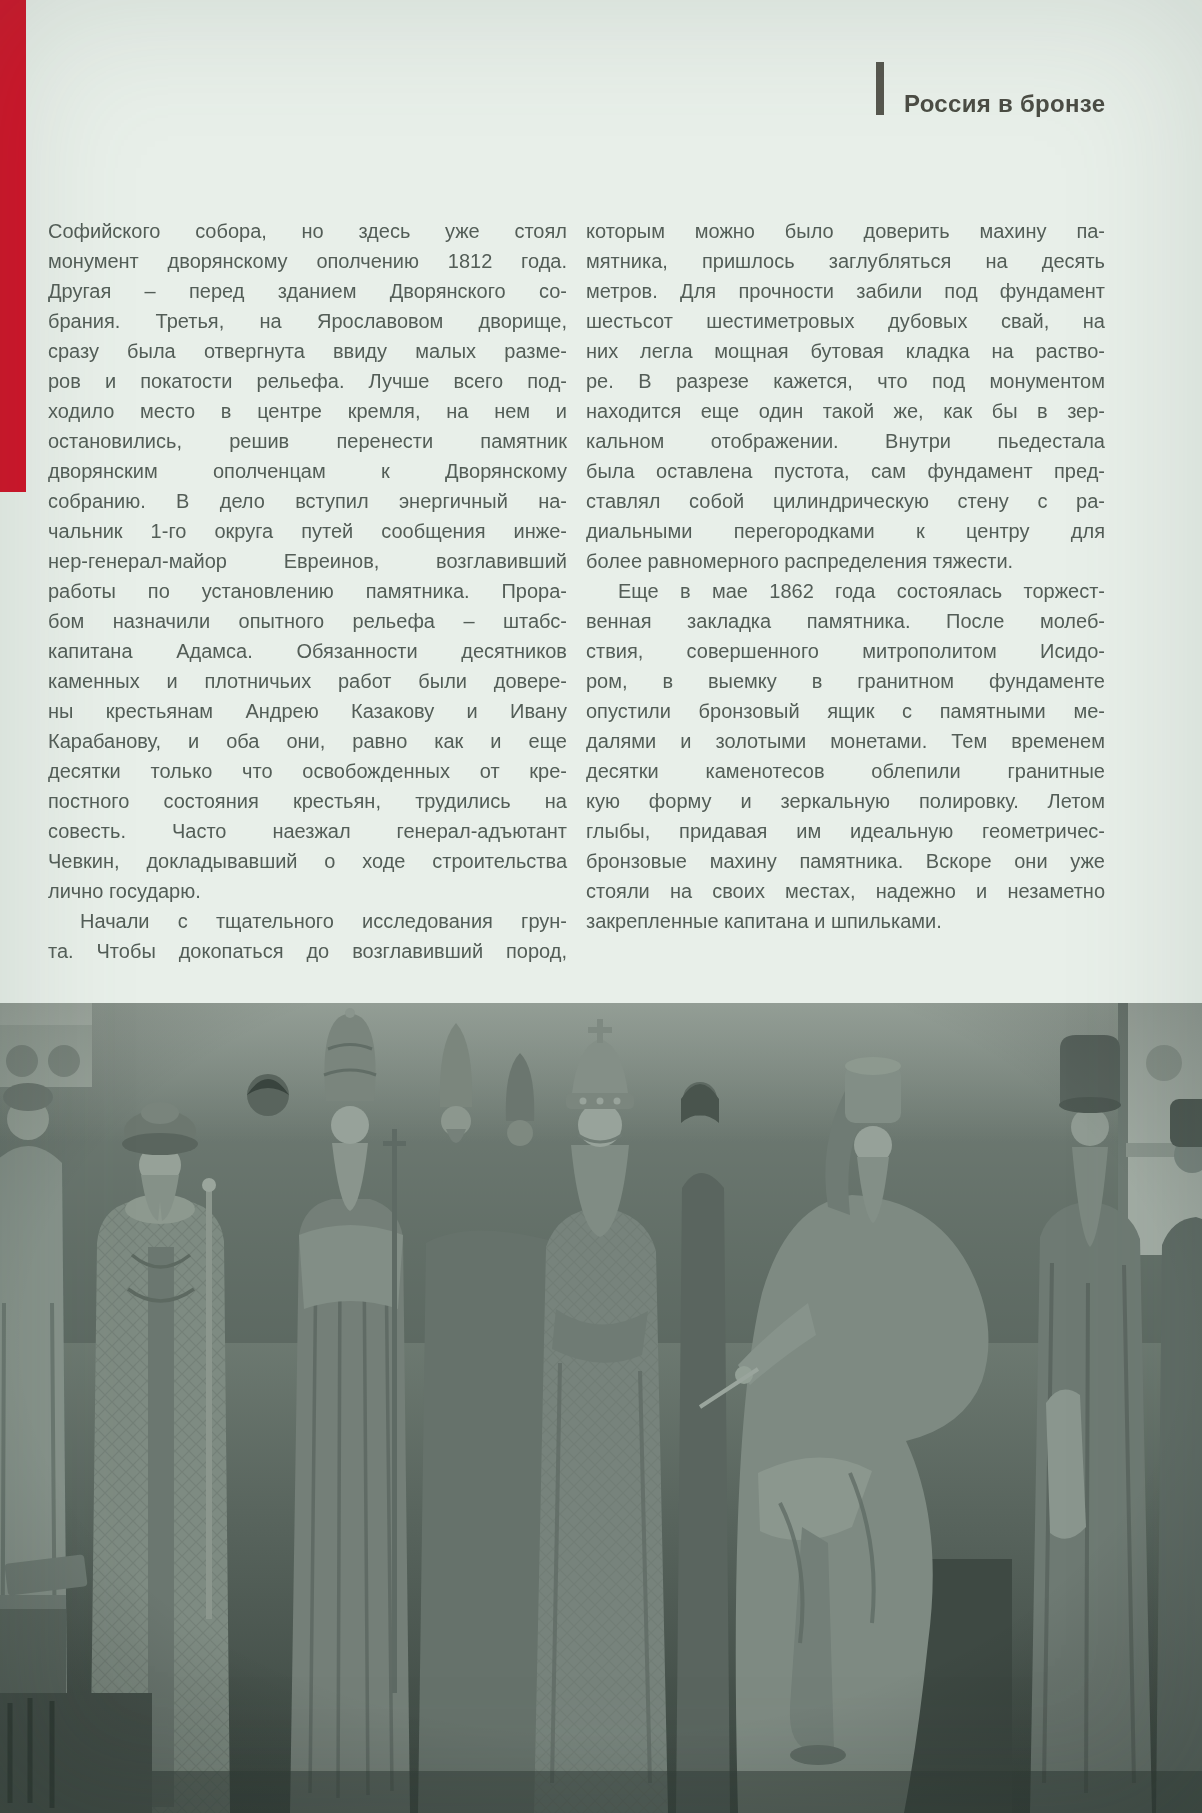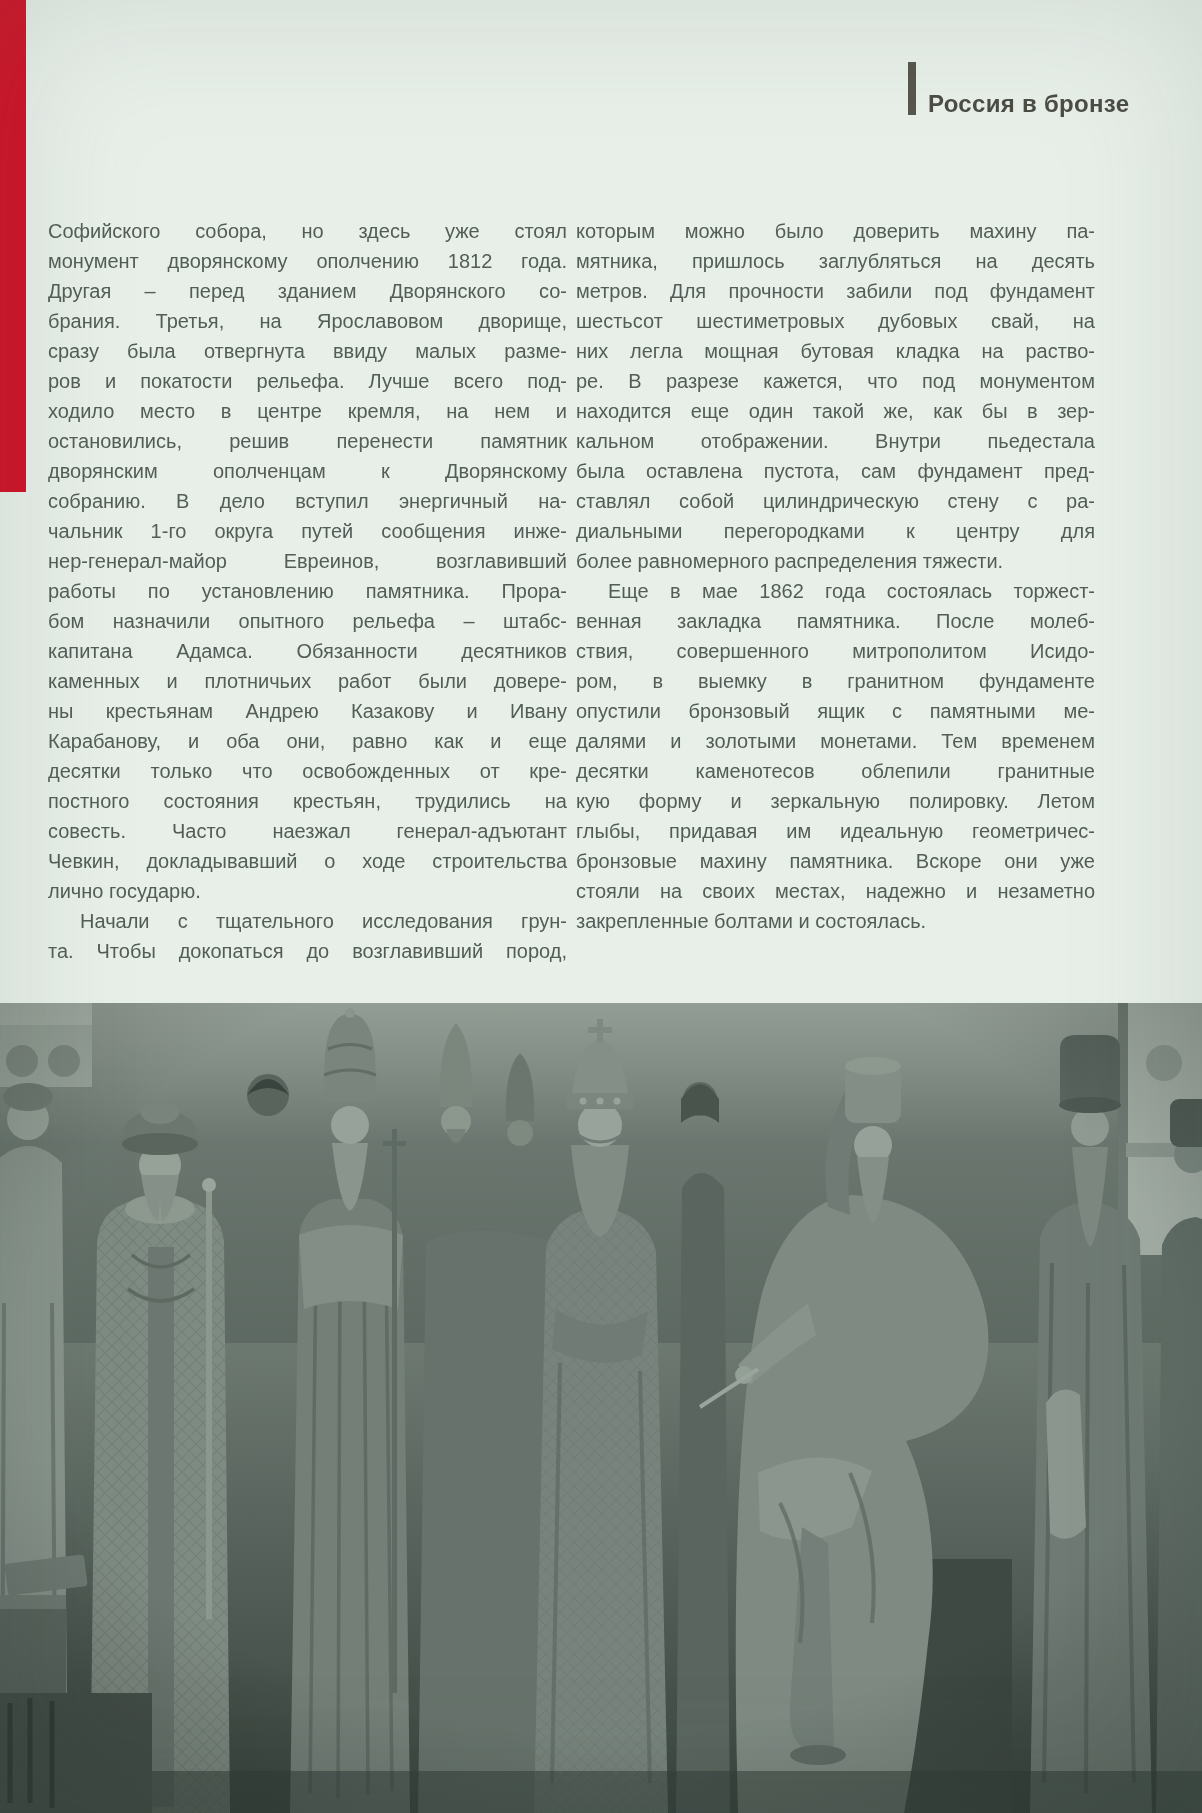--- a/index.html
+++ b/index.html
@@ -13,30 +13,30 @@
   .page::after{ 
     content:"";position:absolute;inset:0;pointer-events:none;
     box-shadow:inset 0 0 140px rgba(90,110,100,0.18);
   }
   .red-stripe{
     position:absolute;left:0;top:0;width:26px;height:492px;
     background:#cf1126;
   }
   .header{
     position:absolute;left:876px;top:62px;
-    display:flex;align-items:flex-end;gap:12px;margin-left:32px;
+    display:flex;align-items:flex-end;gap:20px;
   }
   .header-bar{display:block;width:8px;height:53px;background:#56564e;}
   .section-title{
     margin:0 0 -3px 0;font-size:24px;font-weight:bold;color:#4b4c44;
     letter-spacing:0.3px;white-space:nowrap;
   }
   .columns{
     position:absolute;left:48px;top:216px;width:1057px;
-    display:flex;gap:9px;
+    display:flex;gap:19px;
   }
   .col{width:519px;}
   .line{
     height:30px;line-height:30px;font-size:20px;color:#535d57;
     text-align:justify;text-align-last:justify;
   }
   .line.end{text-align-last:left;}
   .line.indent{text-indent:32px;}
   .photo{
     position:absolute;left:0;top:1003px;width:1202px;height:810px;margin:0;
@@ -100,21 +100,21 @@
         <div class="line">венная закладка памятника. После молеб-</div>
         <div class="line">ствия, совершенного митрополитом Исидо-</div>
         <div class="line">ром, в выемку в гранитном фундаменте</div>
         <div class="line">опустили бронзовый ящик с памятными ме-</div>
         <div class="line">далями и золотыми монетами. Тем временем</div>
         <div class="line">десятки каменотесов облепили гранитные</div>
         <div class="line">кую форму и зеркальную полировку. Летом</div>
         <div class="line">глыбы, придавая им идеальную геометричес-</div>
         <div class="line">бронзовые махину памятника. Вскоре они уже</div>
         <div class="line">стояли на своих местах, надежно и незаметно</div>
-        <div class="line end">закрепленные болтами и состоялась.</div>
+        <div class="line end">закрепленные капитана и шпильками.</div>
       </div>
   </main>
 
   <figure class="photo">
     <svg width="1202" height="810" viewBox="0 0 1202 810" xmlns="http://www.w3.org/2000/svg">
       <defs>
         <linearGradient id="bgG" x1="0" y1="0" x2="0" y2="1">
           <stop offset="0" stop-color="#9CA79E"></stop>
           <stop offset="0.3" stop-color="#77847B"></stop>
           <stop offset="0.65" stop-color="#57635C"></stop>

